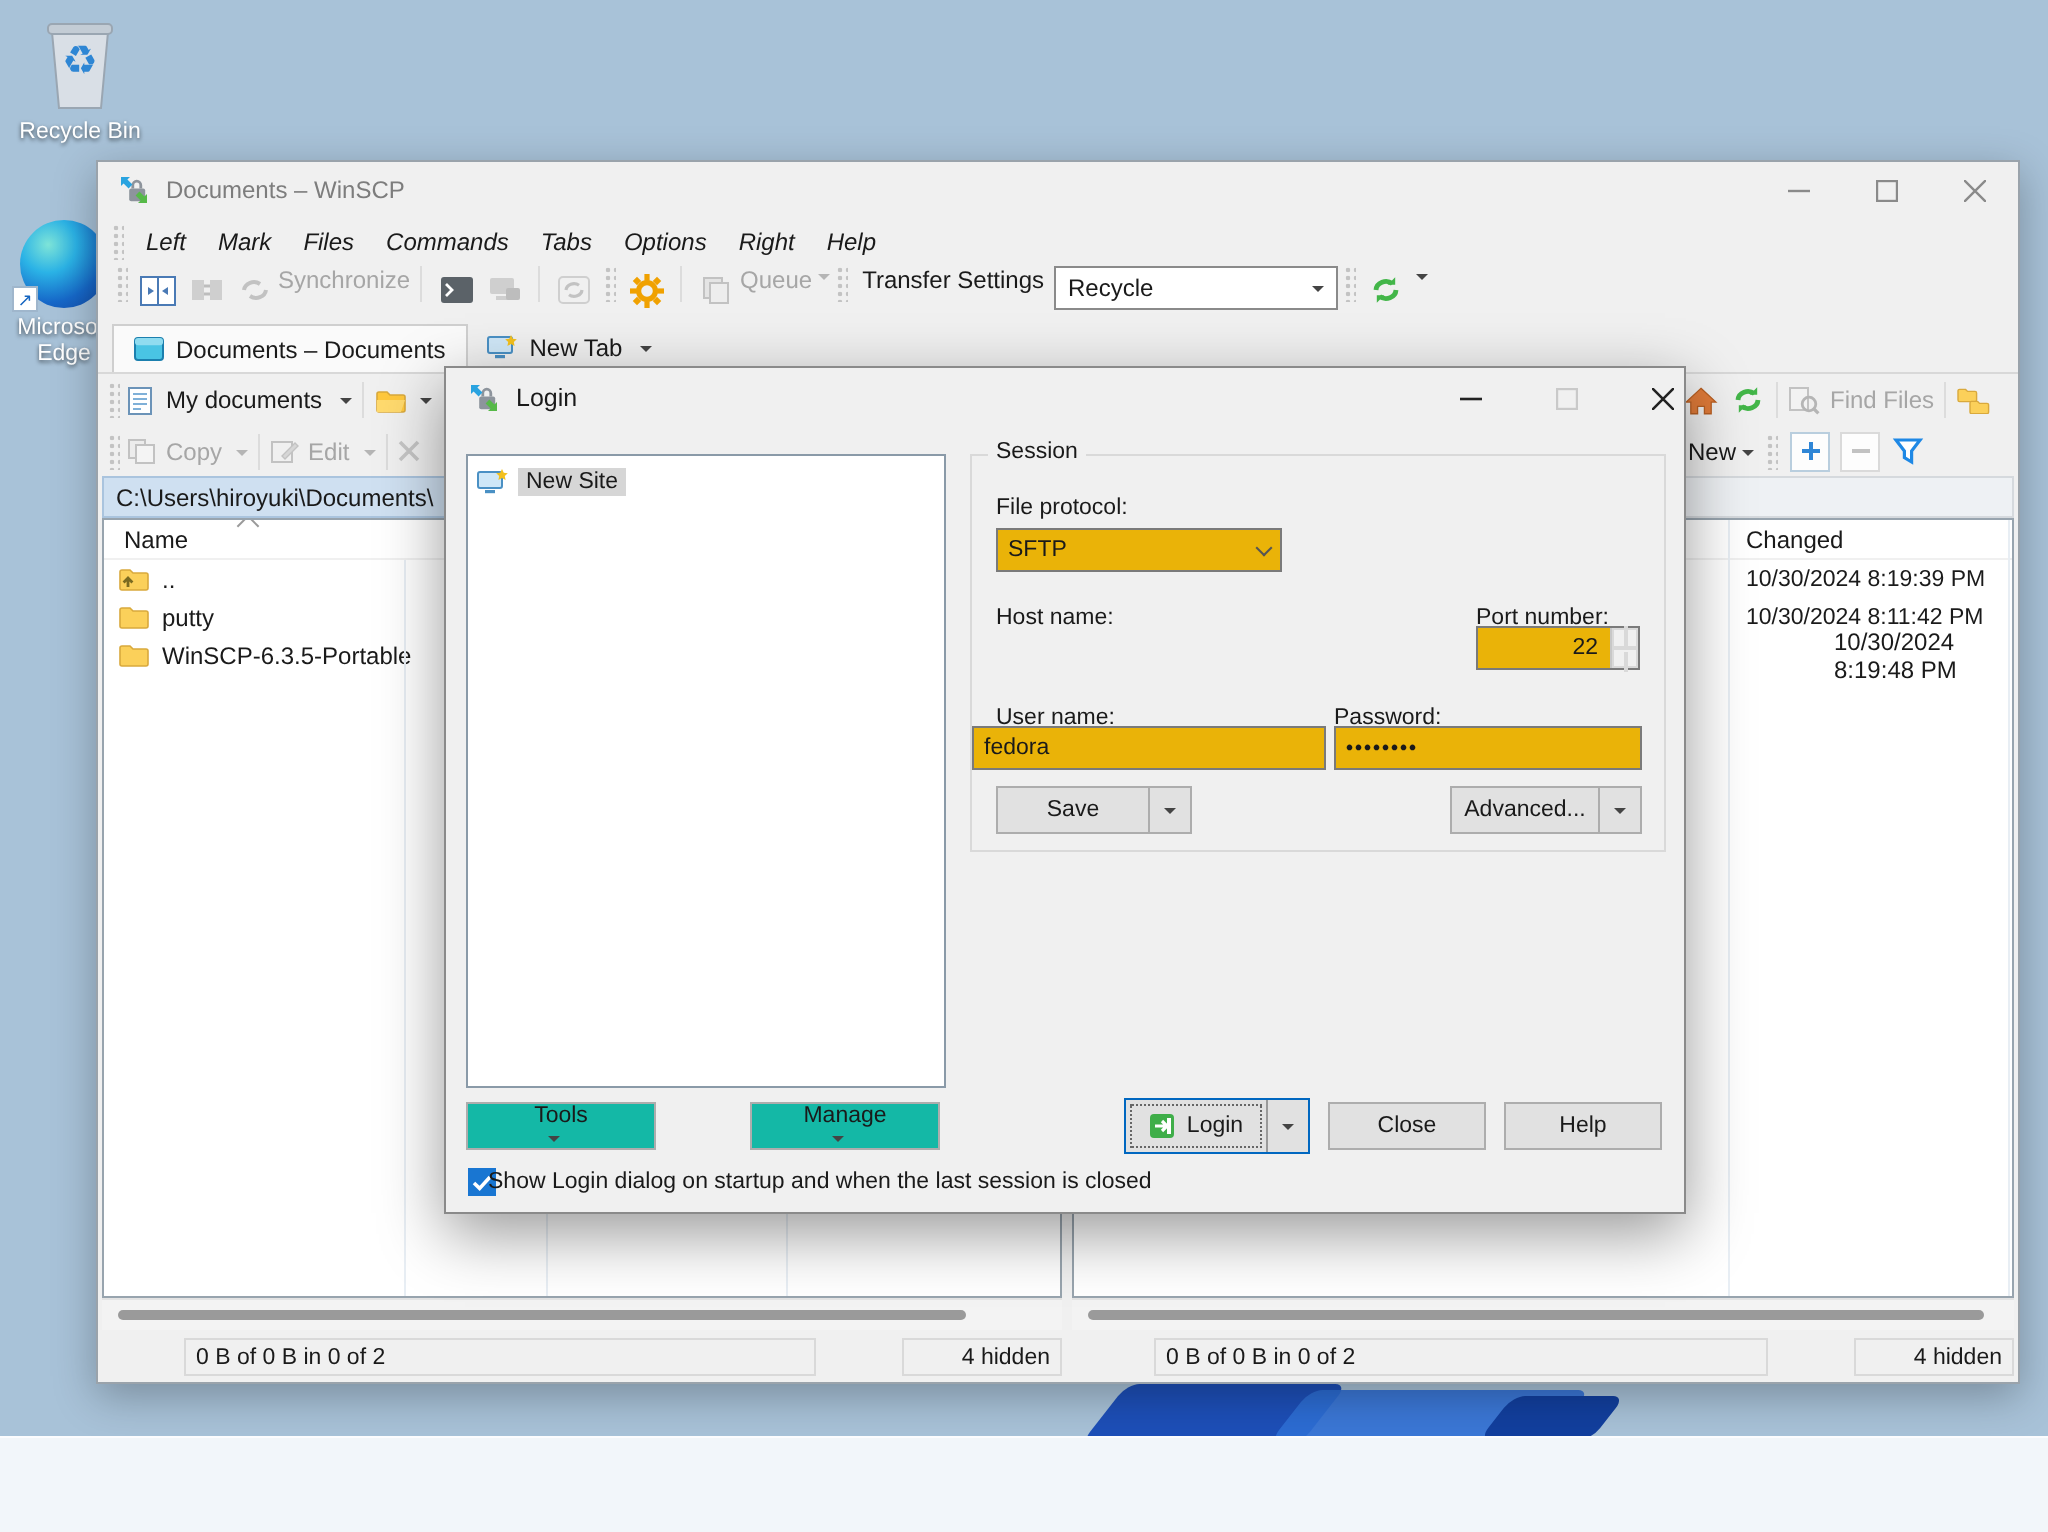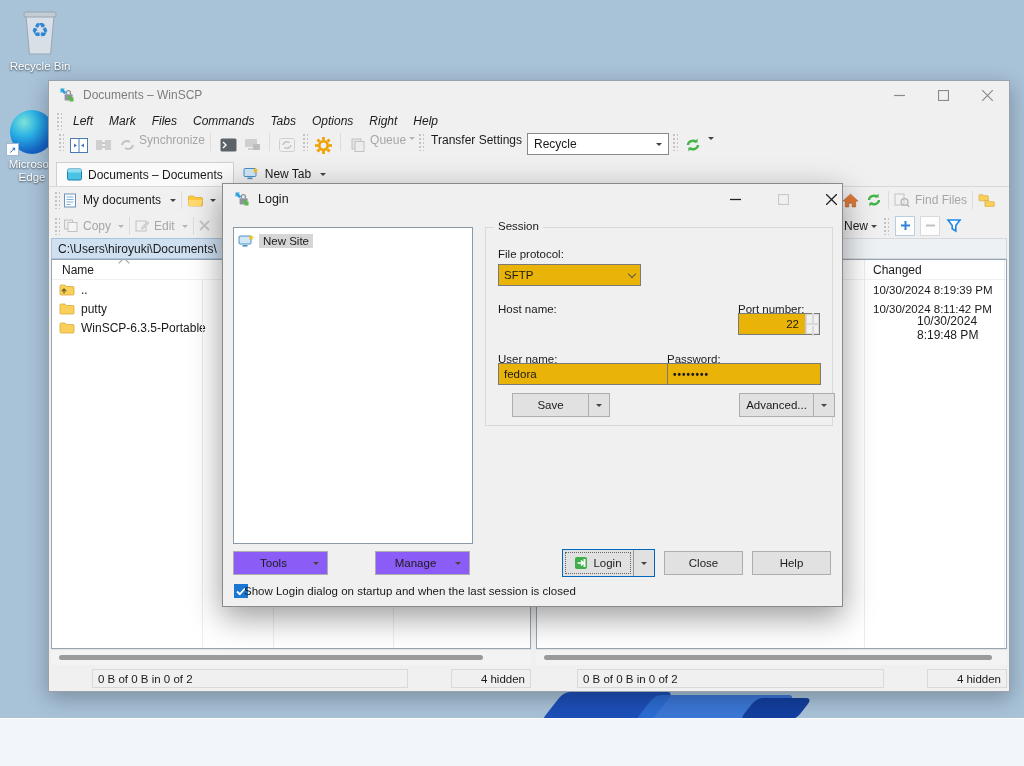--- a/index.html
+++ b/index.html
@@ -91,25 +91,25 @@
   .field { position:absolute; height:22px; background:#eab308; border:1px solid #7a7a7a;
            display:flex; align-items:center; padding:0 5px; font-size:11.5px; }
   .spin { position:absolute; right:0; top:0; width:14px; height:20px; border-left:1px solid #c7c7c7; }
   .spin div { height:10px; display:flex; align-items:center; justify-content:center; background:#f0f0f0; border:1px solid #d9d9d9; }
   .spintri { width:0; height:0; border:3px solid transparent; }
   .up { border-bottom-color:#444; margin-top:-3px; }
   .dn { border-top-color:#444; margin-top:3px; }
   .btn { background:#e1e1e1; border:1px solid #adadad; display:flex; align-items:center;
          justify-content:center; font-size:11.5px; }
   .split { position:absolute; display:flex; }
-  .split .main { border-right:none;margin-left:14px; }
+  .split .main { border-right:none; }
   .split .arr { width:22px; border-left:1px solid #adadad; display:flex; align-items:center; justify-content:center;
                 background:#e1e1e1; border-top:1px solid #adadad; border-right:1px solid #adadad; border-bottom:1px solid #adadad; }
-  .ddbtn { position:absolute; background:#8b5cf6; border:1px solid #adadad; display:flex; align-items:center;
-           font-size:11.5px; }
+  .ddbtn { position:absolute; background:#14b8a6; border:1px solid #adadad; display:flex; align-items:center;
+           font-size:11.5px;flex-direction:column; }
   .loginwrap { position:absolute; left:339px; top:365px; width:93px; height:28px; border:1px solid #0067c0;
                background:#e1e1e1; display:flex; }
   .loginmain { flex:1; display:flex; align-items:center; justify-content:center; gap:5px;
                outline:1px dotted #666; outline-offset:-3px; font-size:11.5px; }
   .loginarr { width:21px; border-left:1px solid #9a9a9a; display:flex; align-items:center; justify-content:center; }
   .cbox { position:absolute; left:11px; top:400px; width:14px; height:14px; background:#1976d2;
           border:1px solid #1976d2; display:flex; align-items:center; justify-content:center; }
 
   
   .taskbar { position:absolute; z-index:30; left:0; top:718px; width:1024px; height:48px;
@@ -494,21 +494,21 @@
         <div>
             <div class="spintri up"></div>
           </div>
         <div>
             <div class="spintri dn"></div>
           </div>
       </div>
     </div>
 
     <span class="flabel" style="left:275px; top:169px;">User name:</span>
-    <div class="field" style="left:275px; top:179px; width:177px;">
+    <div class="field" style="left:263px; top:179px; width:177px;">
       <span>fedora</span>
     </div>
     <span class="flabel" style="left:444px; top:169px;">Password:</span>
     <div class="field" style="left:444px; top:179px; width:154px; font-size:10px; letter-spacing:1px; font-weight:bold;">
       <span>••••••••</span>
     </div>
 
     <div class="split" style="left:275px; top:209px;">
       <div class="btn main" style="width:76px; height:24px;">Save</div>
       <div class="arr" style="height:24px;">

